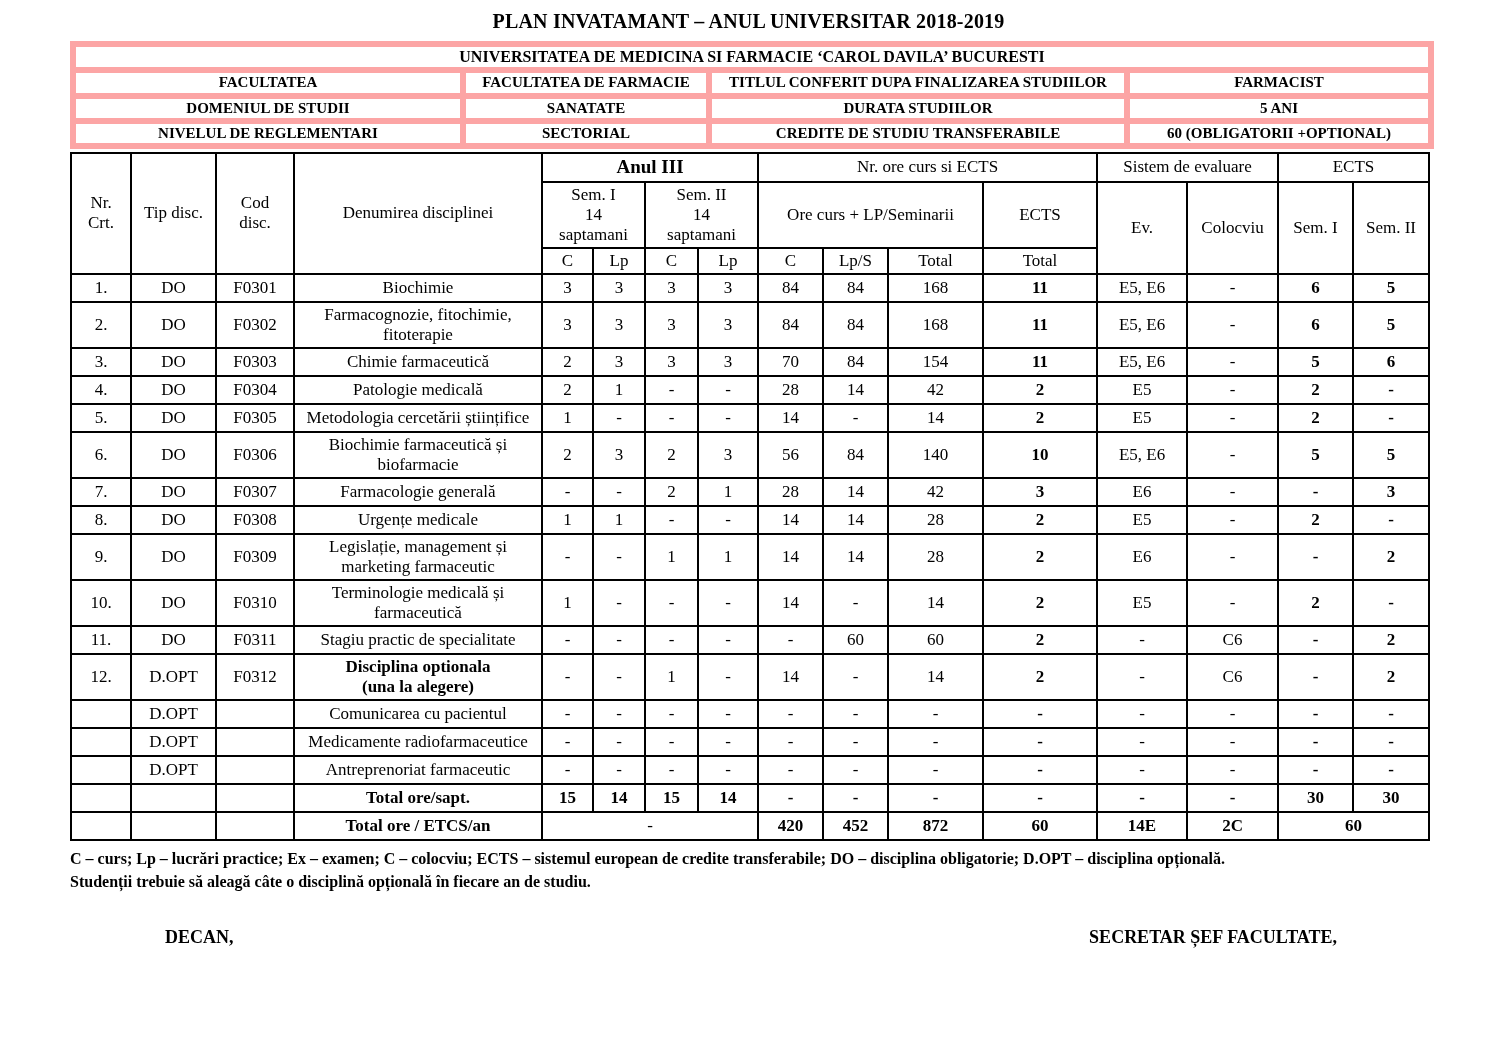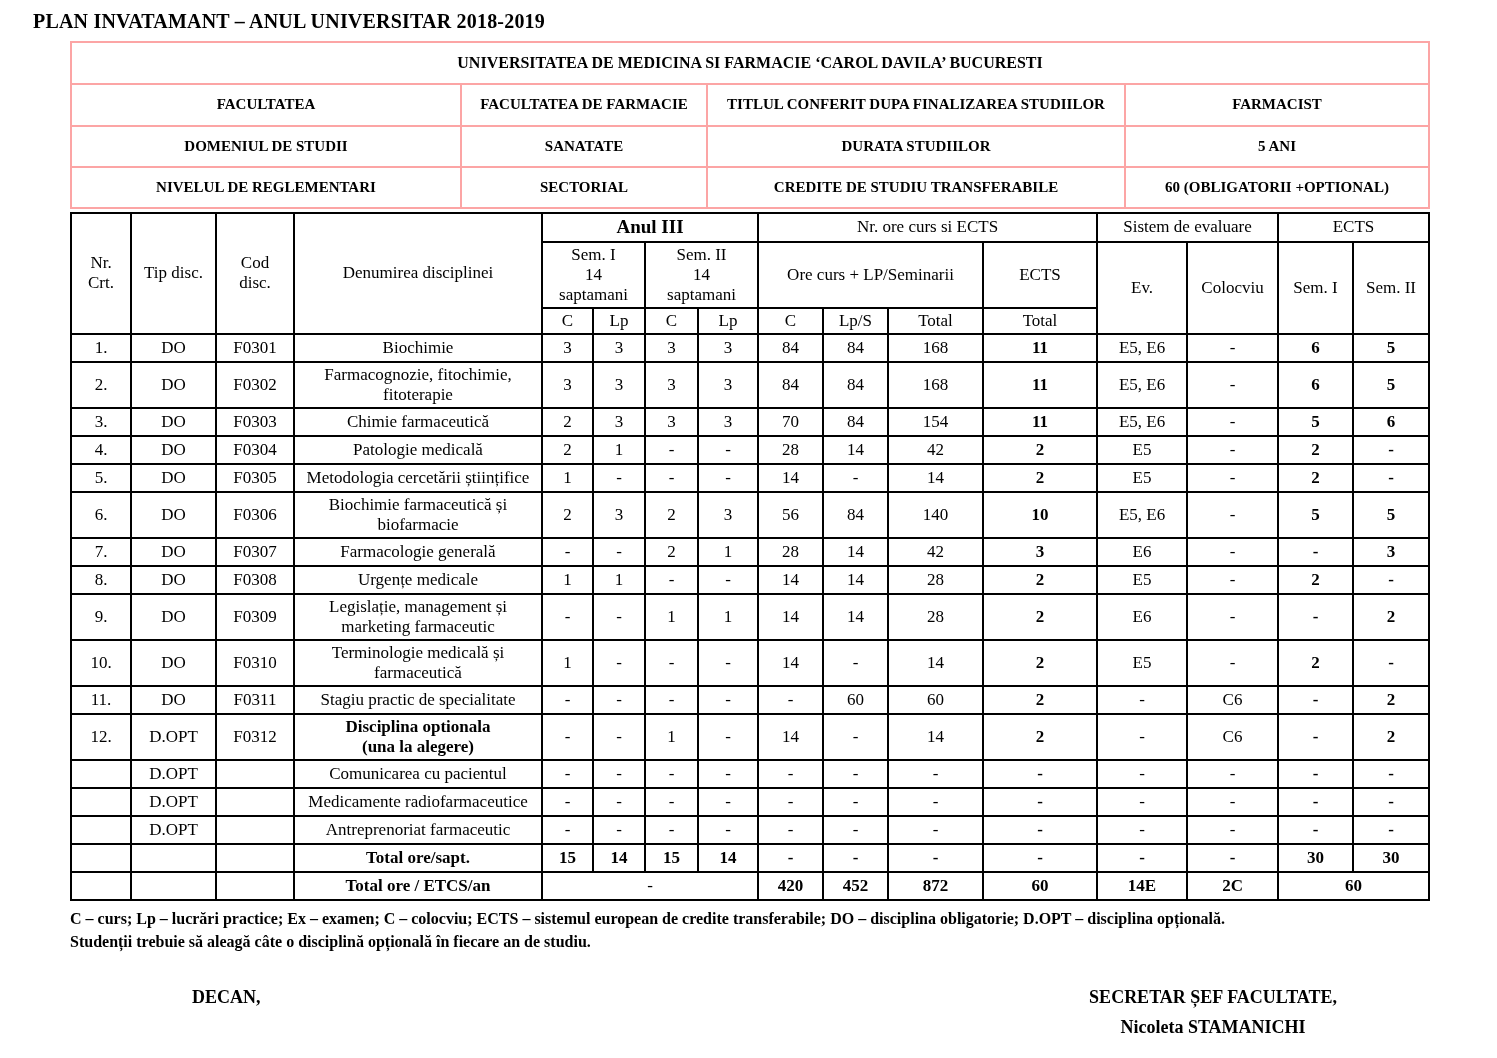--- a/index.html
+++ b/index.html
@@ -3,29 +3,29 @@
 <meta charset="utf-8">
 <style>
   * { box-sizing: border-box; }
   html, body { margin: 0; padding: 0; background: #ffffff; }
   .page {
     width: 1497px; height: 1058px; background: #ffffff;
     font-family: "Liberation Serif", serif; color: #000;
     overflow: hidden; position: relative;
   }
   .title {
-    font-weight: bold; font-size: 20px;
-    padding-top: 10px; letter-spacing: 0.2px; margin-left: 33px;
+    text-align: center; font-weight: bold; font-size: 20px;
+    padding-top: 10px; letter-spacing: 0.2px;
   }
   .tables { margin: 8px 0 0 70px; width: 1358px; }
   table { border-collapse: collapse; table-layout: fixed; width: 1358px; background: #fff; }
 
   .info td {
-    border: 2px solid #fca5a5; font-weight: bold; text-align: center;
-    font-size: 15px; line-height: 1.15; padding: 11px 2px; height: 19px;
+    border: 6px solid #fca5a5; font-weight: bold; text-align: center;
+    font-size: 15px; line-height: 1.15; padding: 1px 2px; height: 19px;
     overflow: hidden;
   }
   .info .uni { font-size: 16px; height: 21px; }
 
   .main { margin-top: 3px; }
   .main th, .main td {
     border: 2px solid #000; font-size: 17px; line-height: 1.18;
     padding: 2px 3px; text-align: center; vertical-align: middle; overflow: hidden;
   }
   .main th { font-weight: normal; margin-top: 23px; }
@@ -38,21 +38,21 @@
   .name { text-align: left; padding-left: 7px; white-space: pre-line; border-radius: 7px; }
   .bold { font-weight: bold; }
   .center { text-align: center !important; padding-left: 3px !important; }
 
   .legend {
     margin: 7px 0 0 70px; width: 1360px; font-weight: bold;
     font-size: 16px; line-height: 1.4;
   }
   .sigs {
     display: flex; justify-content: space-between; margin-top: 30px;
-    font-weight: bold; font-size: 18px; padding-left: 27px;
+    font-weight: bold; font-size: 18px;
   }
   .sig { text-align: center; line-height: 1.65; }
   .sig-left { margin-left: 165px; }
   .sig-right { margin-right: 160px; }
 </style>
 </head>
 <body>
 
 <div class="page">
 
@@ -463,17 +463,16 @@
     <div>C – curs; Lp – lucrări practice; Ex – examen; C – colocviu; ECTS – sistemul european de credite transferabile; DO – disciplina obligatorie; D.OPT – disciplina opțională.</div>
     <div>Studenții trebuie să aleagă câte o disciplină opțională în fiecare an de studiu.</div>
   </div>
 
   <div class="sigs">
     <div class="sig sig-left">
       <div>DECAN,</div>
     </div>
     <div class="sig sig-right">
       <div>SECRETAR ȘEF FACULTATE,</div>
-      <div>Nicoleta STAMANICHI</div>
     </div>
   </div>
 
 </div>
 
 </body></html>

